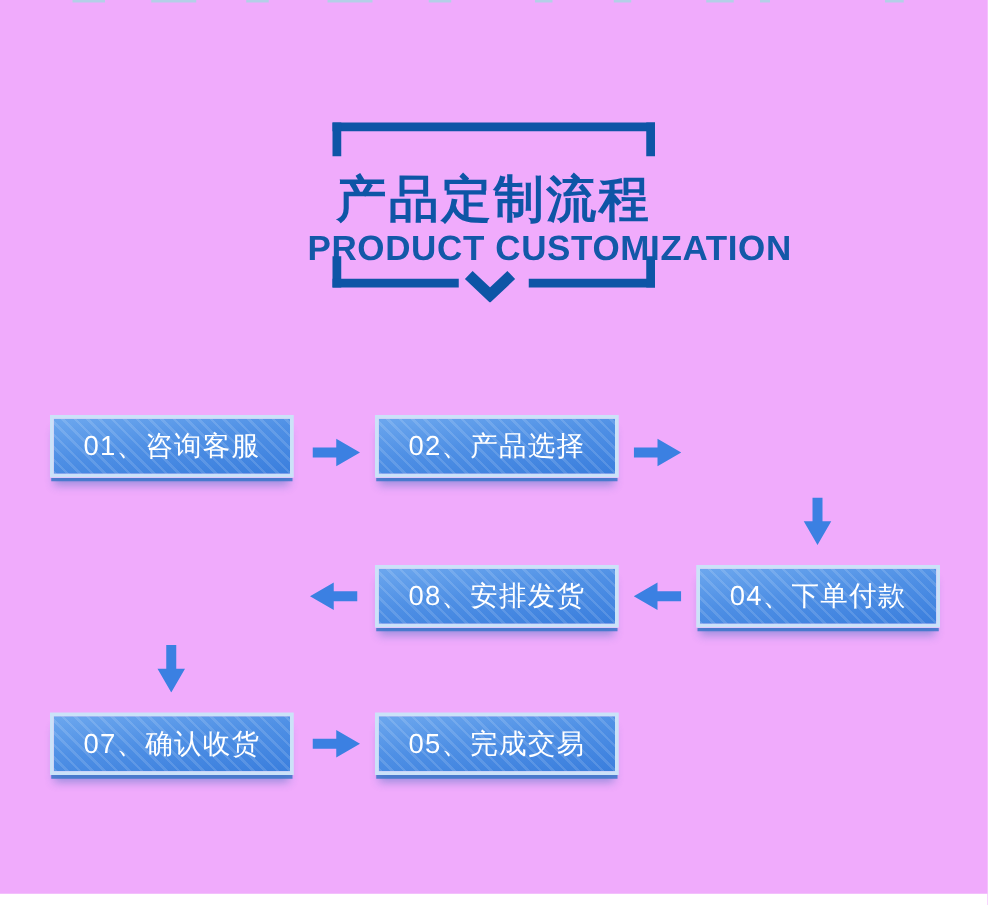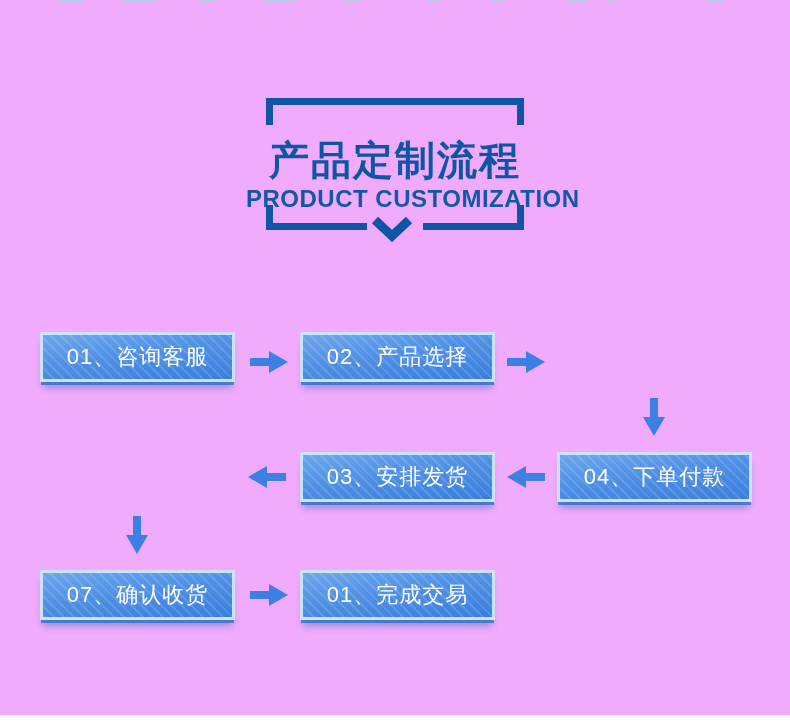--- a/index.html
+++ b/index.html
@@ -23,21 +23,21 @@
   .frame-bottom-right-stub{left:251px;top:110px;width:7px;height:25px;}
   .frame-bottom-left-bar{left:0;top:128px;width:101px;height:7px;}
   .frame-bottom-right-bar{left:157px;top:128px;width:101px;height:7px;}
   .main-title{
     position:absolute;left:-20px;top:42px;width:298px;
     text-align:center;font-size:40px;font-weight:bold;
     letter-spacing:2px;color:#0e55a6;line-height:46px;white-space:nowrap;
   }
   .sub-title{
     position:absolute;left:-20px;top:92px;width:298px;
-    text-align:right;font-size:24px;font-weight:bold;
+    text-align:right;font-size:28px;font-weight:bold;
     letter-spacing:0.5px;color:#1358a8;line-height:23px;white-space:nowrap;
   }
   .chevron-down{position:absolute;left:105px;top:120px;}
 
   
   .flow-box{
     position:absolute;width:189px;height:44px;
     border:3px solid #cbe2f8;
     background-image:
       repeating-linear-gradient(45deg, rgba(255,255,255,0.13) 0 2px, rgba(255,255,255,0) 2px 7px),
@@ -97,42 +97,42 @@
         <polygon points="0,9 19,9 19,2 38,13 19,24 19,17 0,17" fill="#3b80e2"></polygon>
       </svg>
   </span>
 
   <span class="arrow" style="left:641px;top:398px;">
     <svg width="26" height="38" viewBox="0 0 26 38">
         <polygon points="9,0 17,0 17,19 24,19 13,38 2,19 9,19" fill="#3b80e2"></polygon>
       </svg>
   </span>
 
-  <div class="flow-box" style="left:300px;top:452px;">03、安排发货</div>
+  <div class="flow-box" style="left:300px;top:452px;">08、安排发货</div>
   <div class="flow-box" style="left:557px;top:452px;">04、下单付款</div>
 
   <span class="arrow" style="left:248px;top:464px;">
     <svg width="38" height="26" viewBox="0 0 38 26">
         <polygon points="38,9 19,9 19,2 0,13 19,24 19,17 38,17" fill="#3b80e2"></polygon>
       </svg>
   </span>
   <span class="arrow" style="left:507px;top:464px;">
     <svg width="38" height="26" viewBox="0 0 38 26">
         <polygon points="38,9 19,9 19,2 0,13 19,24 19,17 38,17" fill="#3b80e2"></polygon>
       </svg>
   </span>
 
   <span class="arrow" style="left:124px;top:516px;">
     <svg width="26" height="38" viewBox="0 0 26 38">
         <polygon points="9,0 17,0 17,19 24,19 13,38 2,19 9,19" fill="#3b80e2"></polygon>
       </svg>
   </span>
 
   <div class="flow-box" style="left:40px;top:570px;">07、确认收货</div>
-  <div class="flow-box" style="left:300px;top:570px;">01、完成交易</div>
+  <div class="flow-box" style="left:300px;top:570px;">05、完成交易</div>
 
   <span class="arrow" style="left:250px;top:582px;">
     <svg width="38" height="26" viewBox="0 0 38 26">
         <polygon points="0,9 19,9 19,2 38,13 19,24 19,17 0,17" fill="#3b80e2"></polygon>
       </svg>
   </span>
 
 </div>
 
 </body></html>

